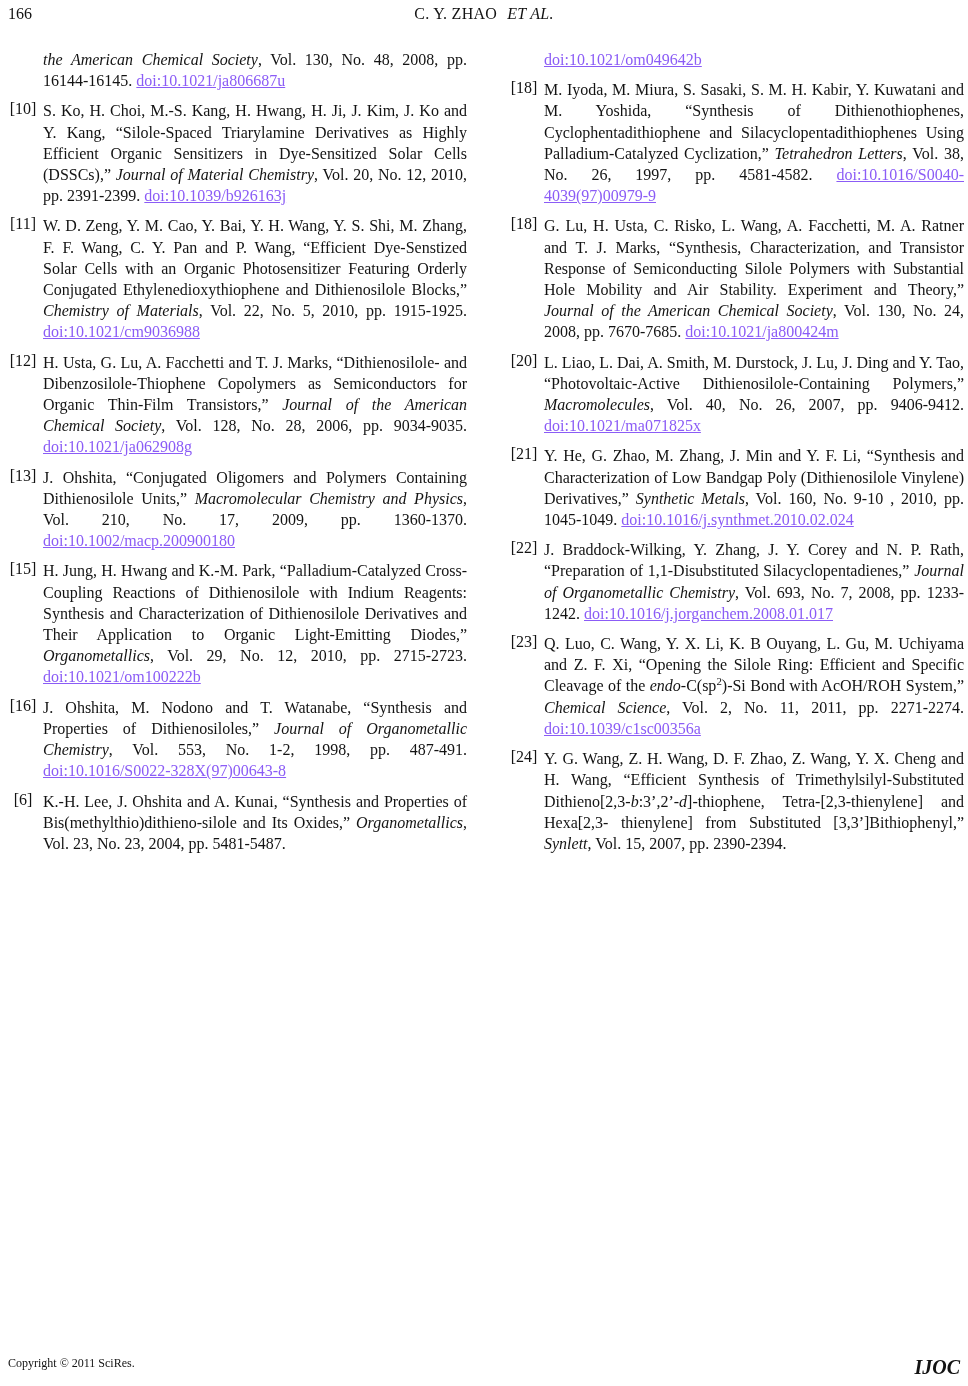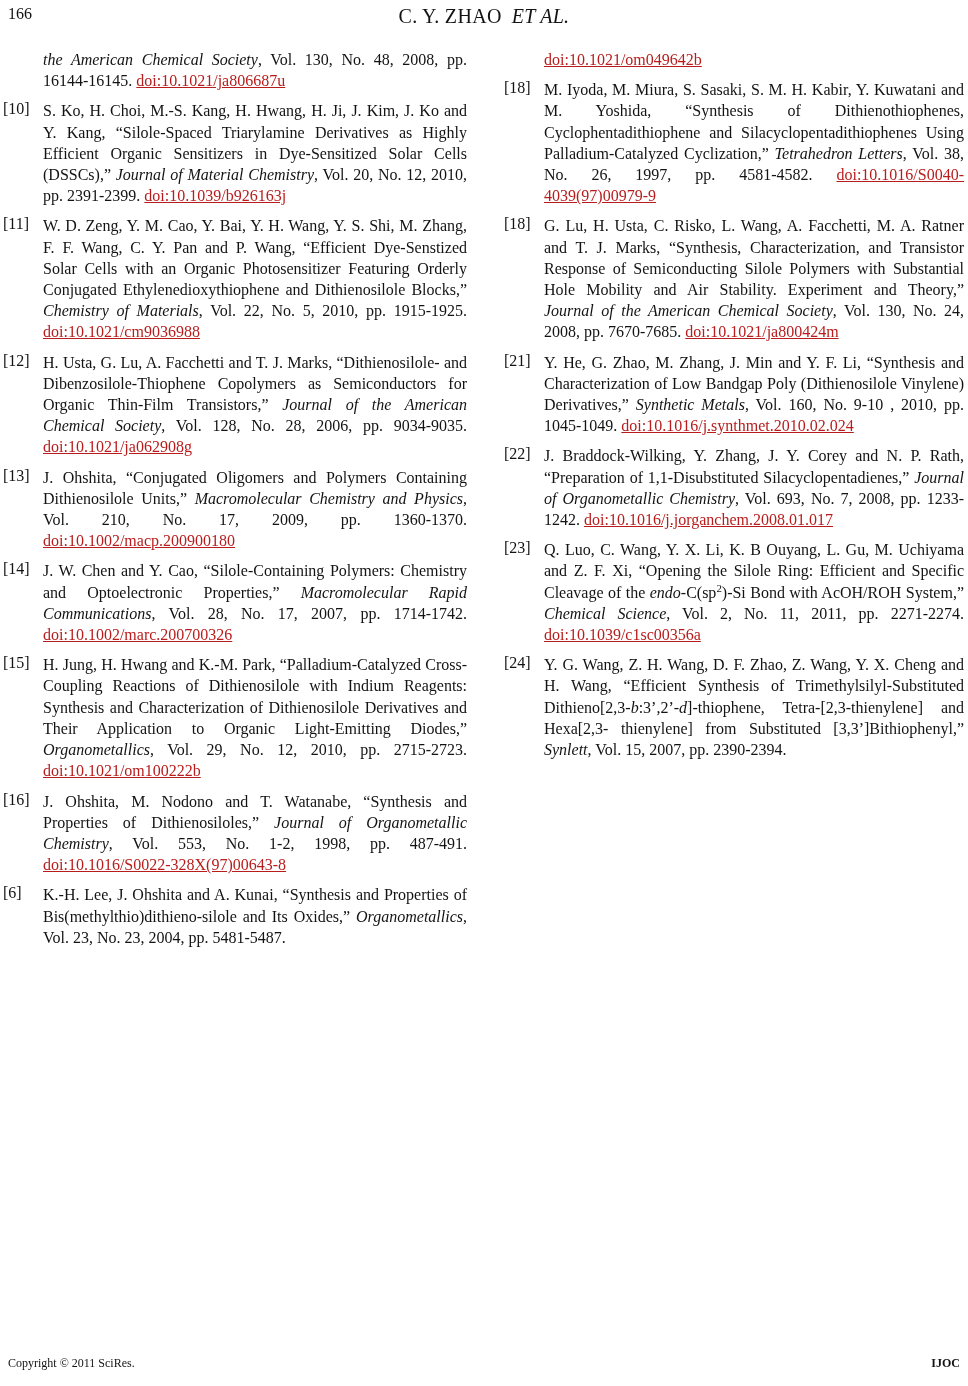--- a/index.html
+++ b/index.html
@@ -15,57 +15,57 @@
   }
   
   .hdr {
     position: absolute;
     top: 5px; left: 0; right: 0;
     height: 22px;
   }
   .hdr .pageno { position: absolute; left: 8px; top: 0; font-size: 16px; }
   .hdr .runtitle {
     position: absolute; left: 0; right: 0; top: 0;
-    text-align: center; font-size: 20px; letter-spacing: 0.3px;
+    text-align: center; font-size: 16px; letter-spacing: 0.3px;
   }
   .hdr .runtitle .etal { font-style: italic; margin-left: 10px; }
   
   .cols {
     position: absolute;
     top: 49px;
     left: 3px;
     display: flex;
     gap: 37px;
   }
   .col { width: 464px; }
   .col.right { width: 460px; }
   .ref { display: flex; margin-bottom: 9px; }
-  .ref .num { width: 40px; flex: 0 0 40px; }
+  .ref .num { width: 40px; flex: 0 0 40px; text-align: center; }
   .ref .body {
     flex: 1;
     text-align: justify;
     line-height: 21.2px;
   }
   .ref.cont .num { visibility: hidden; }
   .body i { font-style: italic; }
   a.doi {
-    color: #b91c1c;
+    color: #8b5cf6;
     cursor: pointer;
   }
   sup { font-size: 0.68em; vertical-align: super; line-height: 0; }
   
   .ftr {
     position: absolute;
     top: 1356px; left: 0; right: 0;
     height: 24px;
   }
   .ftr .copy { position: absolute; left: 8px; top: 0; font-size: 12px; }
   .ftr .jabbr {
     position: absolute; right: 8px; top: 0;
-    font-size: 12px; font-weight: bold; 
+    font-size: 20px; font-weight: bold; font-style: italic;
   }
 </style>
 </head>
 <body>
 
 <div id="page">
 
   <div class="hdr">
     <span class="pageno">166</span>
     <span class="runtitle"><span>C. Y. ZHAO</span><span class="etal">ET  AL.</span></span>
@@ -87,24 +87,20 @@
         </div>
         <div class="ref">
           <span class="num">[12]</span>
           <div class="body">H. Usta, G. Lu, A. Facchetti and T. J. Marks, “Dithienosilole- and Dibenzosilole-Thiophene Copolymers as Semiconductors for Organic Thin-Film Transistors,” <i>Journal of the American Chemical Society</i>, Vol. 128, No. 28, 2006, pp. 9034-9035. <a class="doi" href="#">doi:10.1021/ja062908g</a></div>
         </div>
         <div class="ref">
           <span class="num">[13]</span>
           <div class="body">J. Ohshita, “Conjugated Oligomers and Polymers Containing Dithienosilole Units,” <i>Macromolecular Chemistry and Physics</i>, Vol. 210, No. 17, 2009, pp. 1360-1370. <a class="doi" href="#">doi:10.1002/macp.200900180</a></div>
         </div>
         <div class="ref">
-          <span class="num">[14]</span>
-          <div class="body">J. W. Chen and Y. Cao, “Silole-Containing Polymers: Chemistry and Optoelectronic Properties,” <i>Macromolecular Rapid Communications</i>, Vol. 28, No. 17, 2007, pp. 1714-1742. <a class="doi" href="#">doi:10.1002/marc.200700326</a></div>
-        </div>
-        <div class="ref">
           <span class="num">[15]</span>
           <div class="body">H. Jung, H. Hwang and K.-M. Park, “Palladium-Catalyzed Cross-Coupling Reactions of Dithienosilole with Indium Reagents: Synthesis and Characterization of Dithienosilole Derivatives and Their Application to Organic Light-Emitting Diodes,” <i>Organometallics</i>, Vol. 29, No. 12, 2010, pp. 2715-2723. <a class="doi" href="#">doi:10.1021/om100222b</a></div>
         </div>
         <div class="ref">
           <span class="num">[16]</span>
           <div class="body">J. Ohshita, M. Nodono and T. Watanabe, “Synthesis and Properties of Dithienosiloles,” <i>Journal of Organometallic Chemistry</i>, Vol. 553, No. 1-2, 1998, pp. 487-491. <a class="doi" href="#">doi:10.1016/S0022-328X(97)00643-8</a></div>
         </div>
         <div class="ref">
           <span class="num">[6]</span>
           <div class="body">K.-H. Lee, J. Ohshita and A. Kunai, “Synthesis and Properties of Bis(methylthio)dithieno-silole and Its Oxides,” <i>Organometallics</i>, Vol. 23, No. 23, 2004, pp. 5481-5487.</div>
@@ -115,20 +111,24 @@
           <span class="num"></span>
           <div class="body"><a class="doi" href="#">doi:10.1021/om049642b</a></div>
         </div>
         <div class="ref">
           <span class="num">[18]</span>
           <div class="body">M. Iyoda, M. Miura, S. Sasaki, S. M. H. Kabir, Y. Kuwatani and M. Yoshida, “Synthesis of Dithienothiophenes, Cyclophentadithiophene and Silacyclopentadithiophenes Using Palladium-Catalyzed Cyclization,” <i>Tetrahedron Letters</i>, Vol. 38, No. 26, 1997, pp. 4581-4582. <a class="doi" href="#">doi:10.1016/S0040-4039(97)00979-9</a></div>
         </div>
         <div class="ref">
           <span class="num">[18]</span>
           <div class="body">G. Lu, H. Usta, C. Risko, L. Wang, A. Facchetti, M. A. Ratner and T. J. Marks, “Synthesis, Characterization, and Transistor Response of Semiconducting Silole Polymers with Substantial Hole Mobility and Air Stability. Experiment and Theory,” <i>Journal of the American Chemical Society</i>, Vol. 130, No. 24, 2008, pp. 7670-7685. <a class="doi" href="#">doi:10.1021/ja800424m</a></div>
+        </div>
+        <div class="ref">
+          <span class="num">[20]</span>
+          <div class="body">L. Liao, L. Dai, A. Smith, M. Durstock, J. Lu, J. Ding and Y. Tao, “Photovoltaic-Active Dithienosilole-Containing Polymers,” <i>Macromolecules</i>, Vol. 40, No. 26, 2007, pp. 9406-9412. <a class="doi" href="#">doi:10.1021/ma071825x</a></div>
         </div>
         <div class="ref">
           <span class="num">[21]</span>
           <div class="body">Y. He, G. Zhao, M. Zhang, J. Min and Y. F. Li, “Synthesis and Characterization of Low Bandgap Poly (Dithienosilole Vinylene) Derivatives,” <i>Synthetic Metals</i>, Vol. 160, No. 9-10 , 2010, pp. 1045-1049. <a class="doi" href="#">doi:10.1016/j.synthmet.2010.02.024</a></div>
         </div>
         <div class="ref">
           <span class="num">[22]</span>
           <div class="body">J. Braddock-Wilking, Y. Zhang, J. Y. Corey and N. P. Rath, “Preparation of 1,1-Disubstituted Silacyclopentadienes,” <i>Journal of Organometallic Chemistry</i>, Vol. 693, No. 7, 2008, pp. 1233-1242. <a class="doi" href="#">doi:10.1016/j.jorganchem.2008.01.017</a></div>
         </div>
         <div class="ref">

